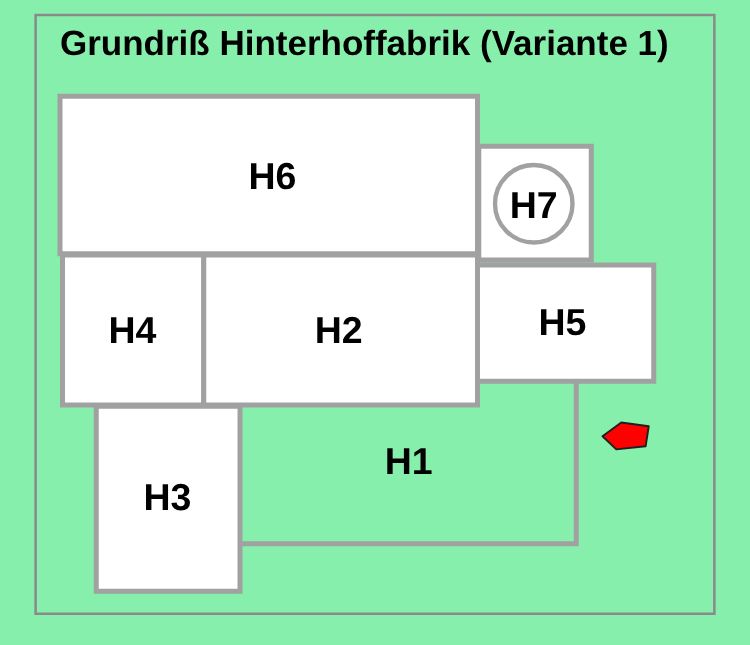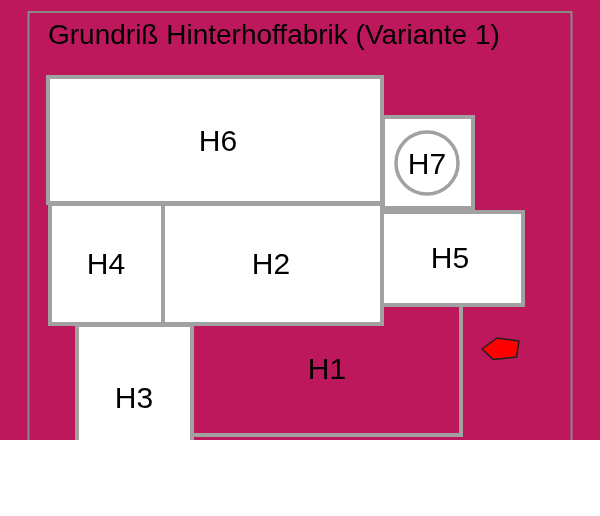--- a/index.html
+++ b/index.html
@@ -3,24 +3,25 @@
 <meta charset="utf-8">
 <style>
   html, body {
     margin: 0;
     padding: 0;
     background: #ffffff;
   }
   .stage {
     position: relative;
     width: 600px;
-    height: 440px;
-    background: #be185d;
+    height: 516px;
+    background: #86efac;
     font-family: "Liberation Sans", sans-serif;
     overflow: hidden;
+    font-weight: bold;
   }
   svg { display: block; }
   .frame {
     fill: none;
     stroke: var(--frame-outline, #8a8a8a);
     stroke-width: 2;
   }
   .box {
     fill: #ffffff;
     stroke: var(--box-outline, #a1a1a1);

